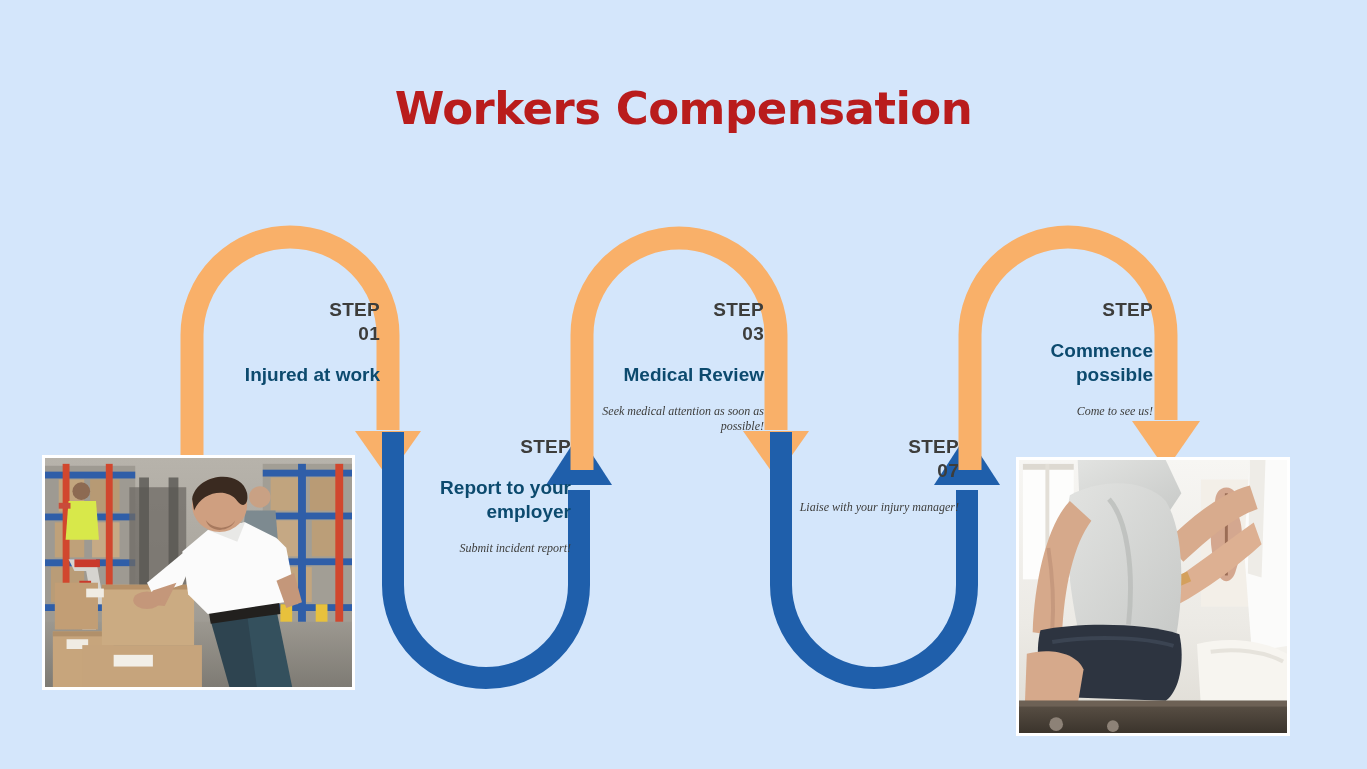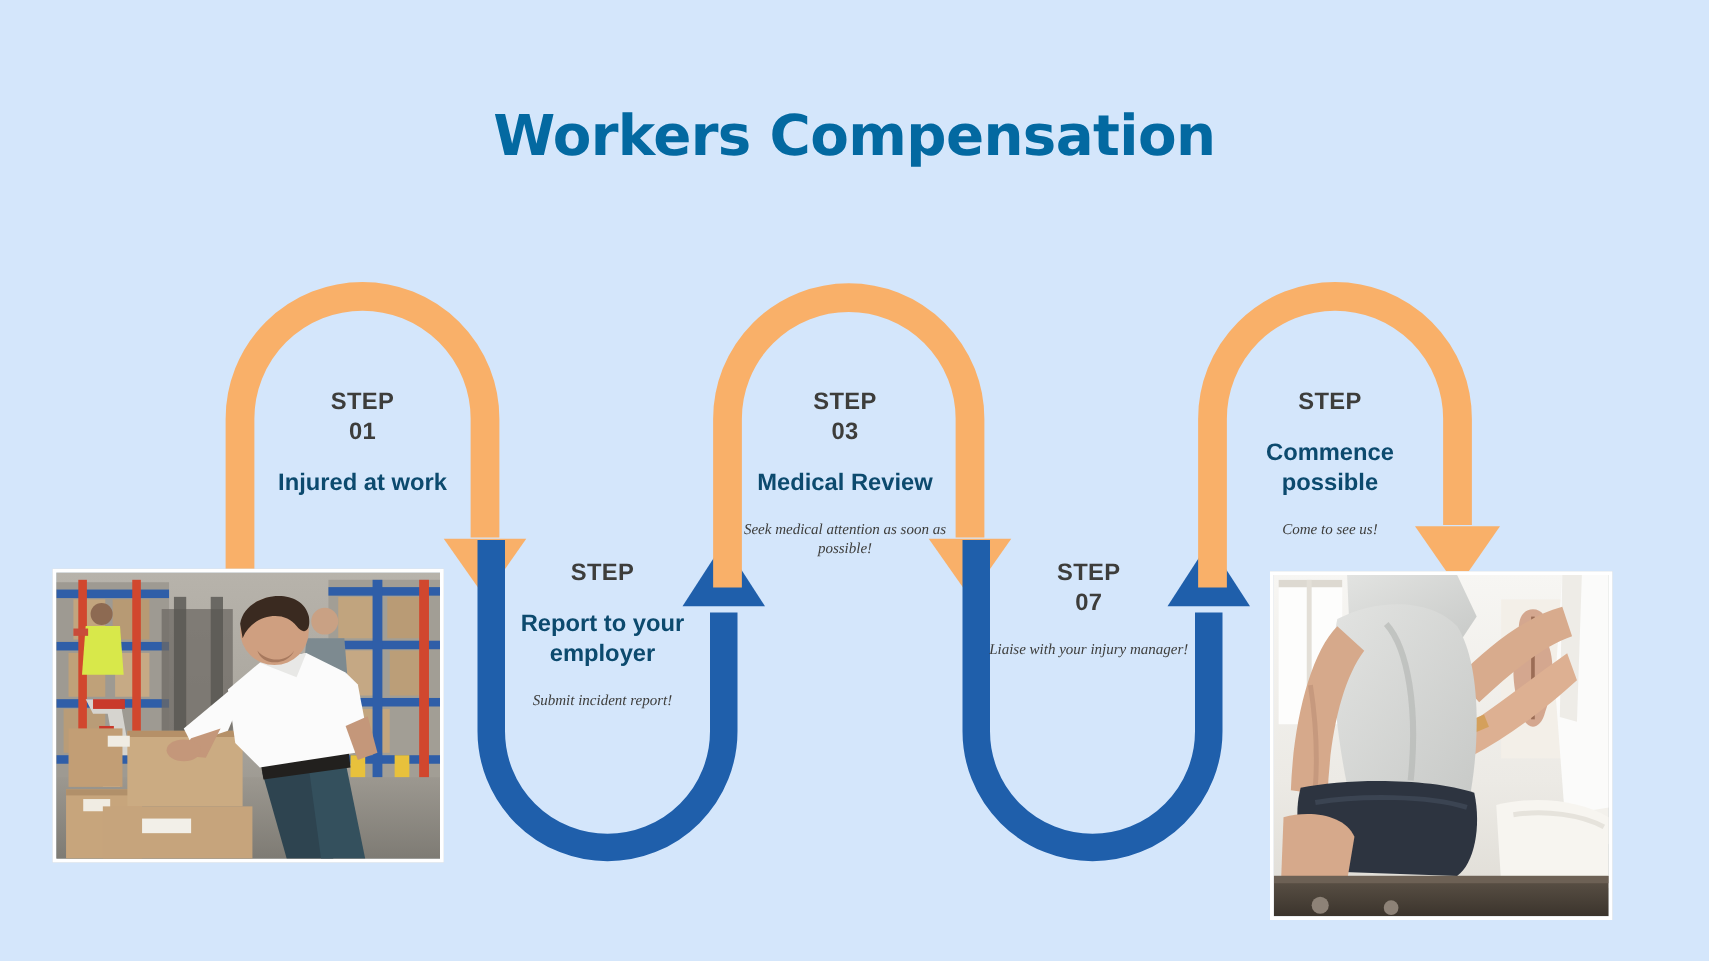--- a/index.html
+++ b/index.html
@@ -20,21 +20,21 @@
 
   
   #title {
     position: absolute;
     left: 0; top: 82px;
     width: 1367px;
     text-align: center;
     font-size: 45px;
     font-weight: 800;
     letter-spacing: -0.5px;
-    color: #0369a1;
+    color: #b91c1c;
     font-family: "DejaVu Sans", sans-serif;
   }
 
   
   #arrows {
     position: absolute;
     left: 0; top: 0;
     width: 1367px; height: 769px;
   }
 
@@ -52,23 +52,22 @@
   }
   #photo-right {
     left: 1016px; top: 457px;
     width: 274px; height: 279px;
   }
   .photo-svg { display: block; width: 100%; height: 100%; }
 
   
   .step {
     position: absolute;
-    text-align: center;
+    text-align: right;
     color: #3d3d3b;
-    margin-top: 12px;
   }
   .step-word {
     font-size: 19px;
     font-weight: 700;
     line-height: 1.25;
     letter-spacing: 0.3px;
     font-family: "Liberation Sans", sans-serif;
   }
   .step-num {
     font-size: 19px;

